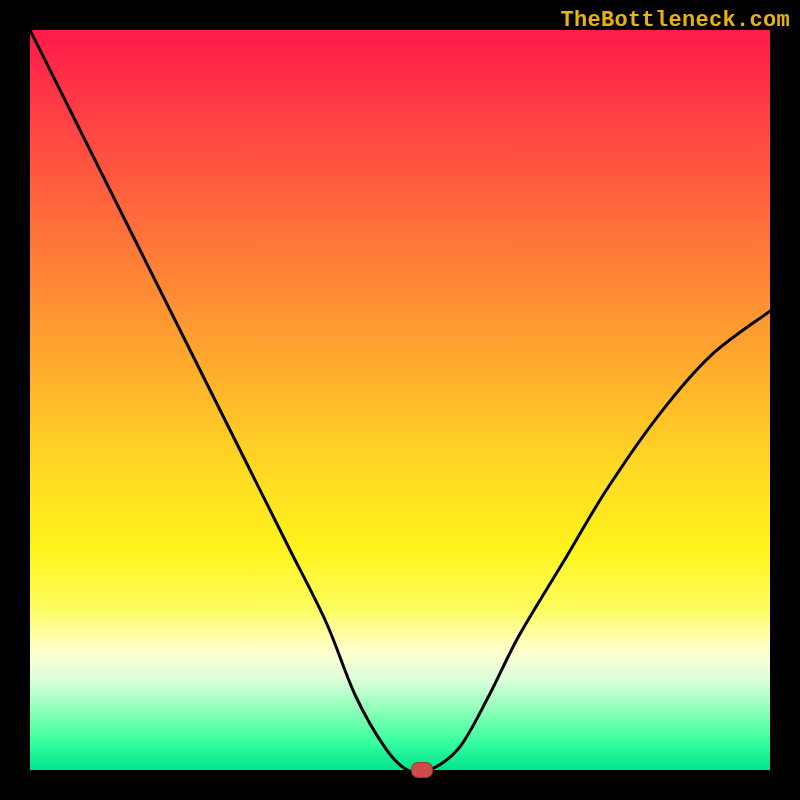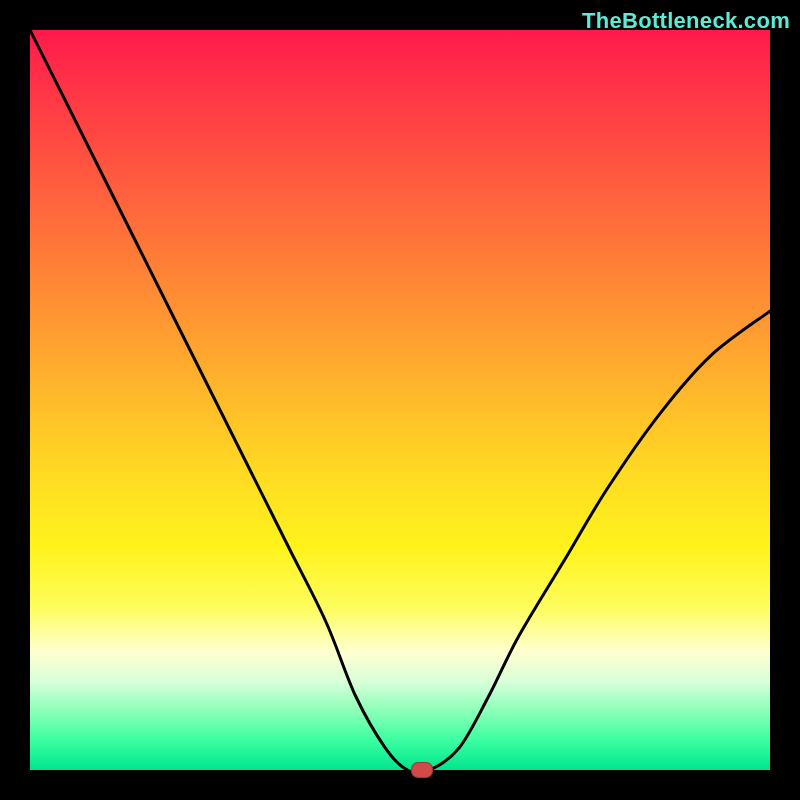--- a/index.html
+++ b/index.html
@@ -36,24 +36,24 @@
       #d9ffd9 88%,
       #8cffb8 92%,
       #3affa0 96%,
       #00e58e 100%
     );
   }
   .watermark {
     position: absolute;
     top: 8px;
     right: 10px;
-    font-family: Liberation Sans, sans-serif;
+    font-family: Liberation Mono, monospace;
     font-size: 22px;
     font-weight: bold;
-    color: #5eead4;
+    color: #eab308;
     letter-spacing: 0.3px;
     user-select: none;
   }
   svg.curve {
     position: absolute;
     left: 0;
     top: 0;
     width: 740px;
     height: 740px;
     pointer-events: none;

